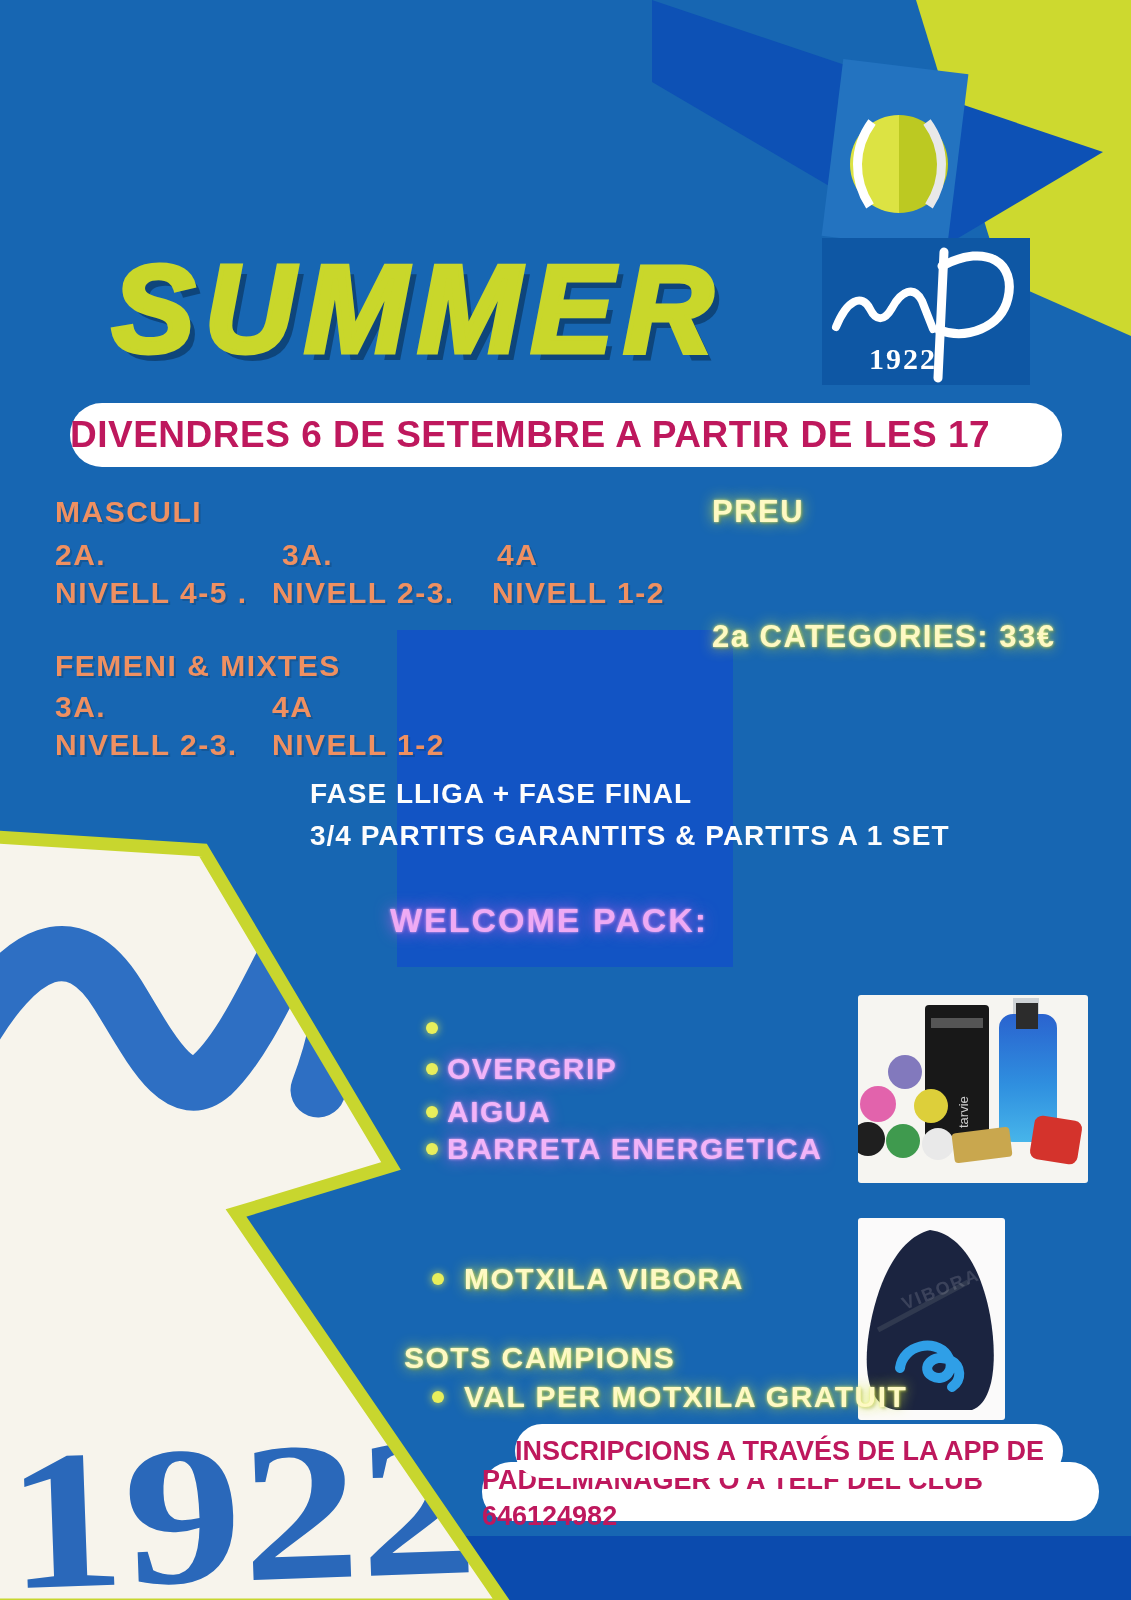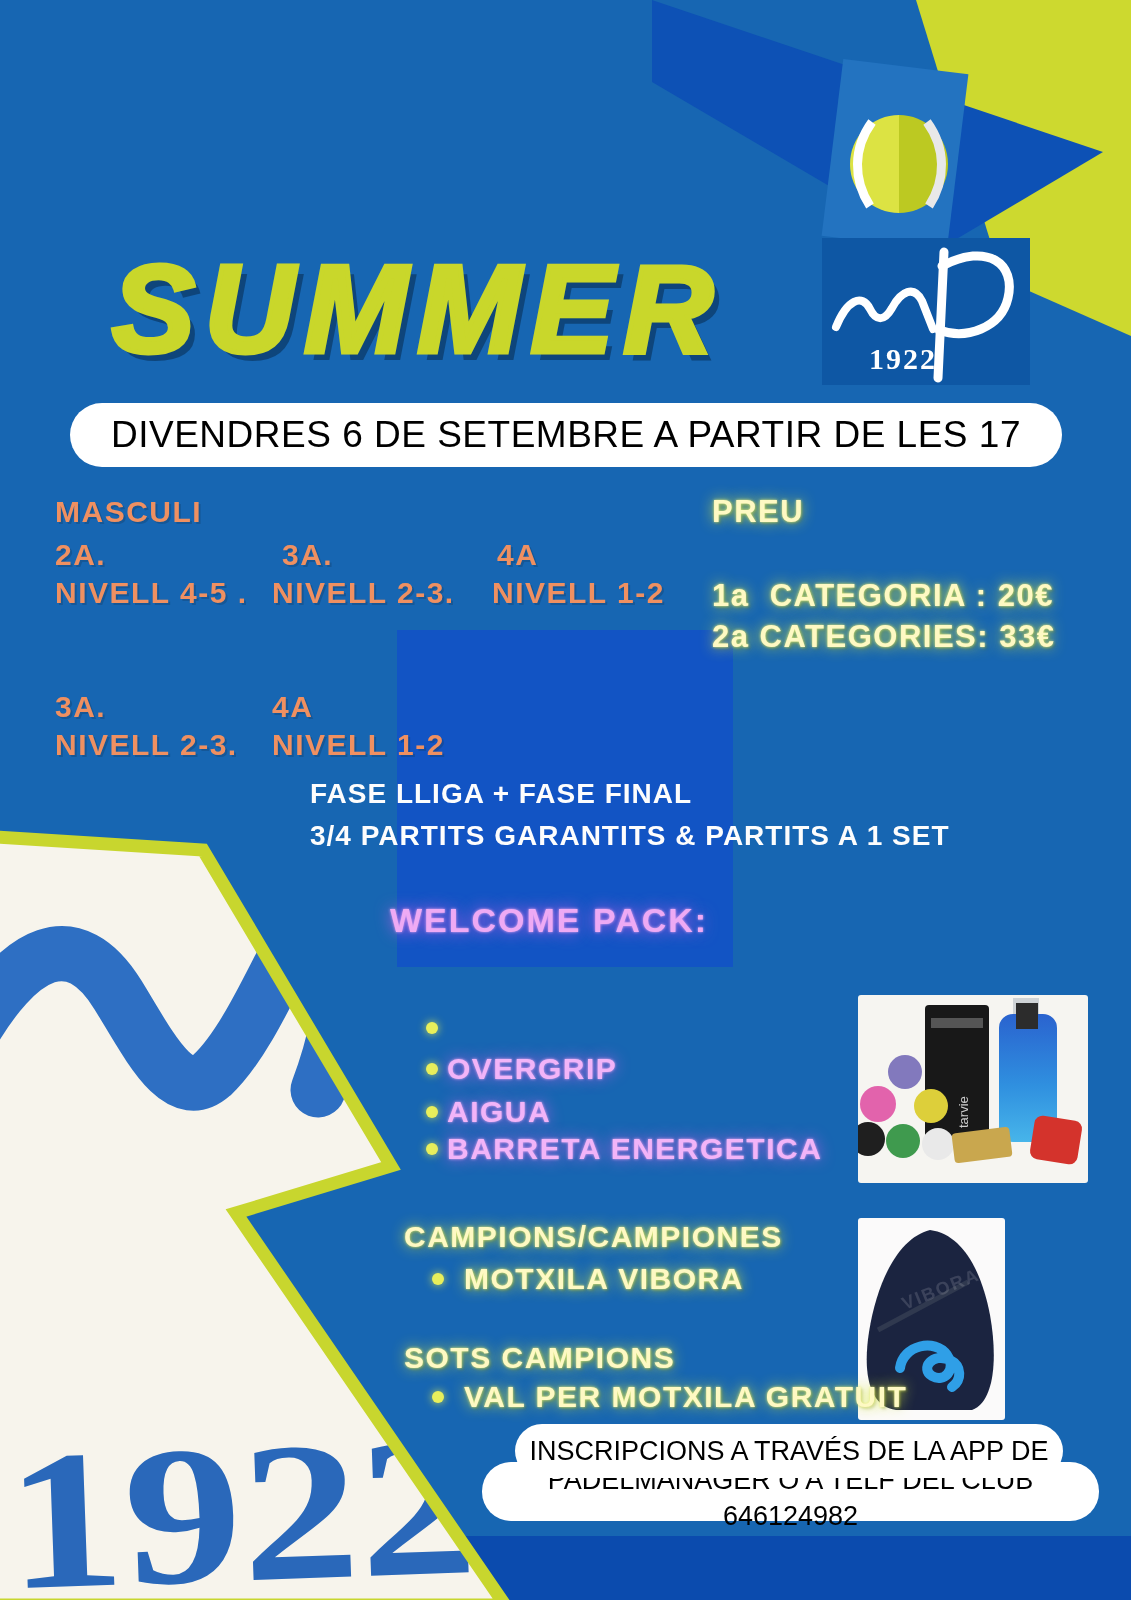--- a/index.html
+++ b/index.html
@@ -15,21 +15,21 @@
   .yglow{color:#fef9c3;font-size:30px;letter-spacing:1.5px;
          text-shadow:0 0 3px #e9f07a,0 0 14px rgba(216,234,62,.95),2px 2px 3px rgba(90,110,0,.3);padding-left:12px;}
   .white{color:#fdfdfd;font-size:28px;letter-spacing:1px;}
   .pink{color:#f2b4f8;font-size:30px;letter-spacing:1.5px;
         text-shadow:0 0 3px #efa9f4,0 0 15px rgba(226,95,242,.85);}
   .pinkhead{color:#eeaaf4;font-size:34px;letter-spacing:2px;
         text-shadow:0 0 3px #efa9f4,0 0 16px rgba(226,95,242,.9);}
   .dot{position:absolute;z-index:2;width:12px;height:12px;border-radius:50%;
        background:#e8ef5b;box-shadow:0 0 8px rgba(220,235,80,.9);}
   .pill{position:absolute;z-index:2;background:#ffffff;border-radius:30px;}
-  .pilltext{color:#000000;font-weight:normal;text-align:center;width:100%;position:absolute;}
+  .pilltext{color:#be185d;font-weight:bold;text-align:left;width:100%;position:absolute;}
   #datepill{left:70px;top:403px;width:992px;height:64px;border-radius:36px;}
   #datepill .pilltext{font-size:37px;line-height:64px;letter-spacing:.5px;}
   #footpill1{left:515px;top:1424px;width:548px;height:54px;border-radius:27px;}
   #footpill1 .pilltext{font-size:27px;line-height:54px;}
   #footpill2{left:482px;top:1462px;width:617px;height:59px;border-radius:29px;}
   #footpill2 .pilltext{font-size:27px;line-height:36px;}
 </style>
 </head>
 <body>
 
@@ -123,43 +123,42 @@
   </div>
 
   <div class="t orange" style="left:55px;top:496px;">MASCULI</div>
   <div class="t orange" style="left:55px;top:539px;">2A.</div>
   <div class="t orange" style="left:282px;top:539px;">3A.</div>
   <div class="t orange" style="left:497px;top:539px;">4A</div>
   <div class="t orange" style="left:55px;top:577px;">NIVELL 4-5 .</div>
   <div class="t orange" style="left:272px;top:577px;">NIVELL 2-3.</div>
   <div class="t orange" style="left:492px;top:577px;">NIVELL 1-2</div>
 
+  <div class="t orange" style="left:55px;top:650px;">FEMENI &amp; MIXTES</div>
   <div class="t orange" style="left:55px;top:691px;">3A.</div>
   <div class="t orange" style="left:272px;top:691px;">4A</div>
   <div class="t orange" style="left:55px;top:729px;">NIVELL 2-3.</div>
   <div class="t orange" style="left:272px;top:729px;">NIVELL 1-2</div>
 
   <div class="t yglow" style="left:700px;top:496px;font-size:31px;">PREU</div>
-  <div class="t yglow" style="left:700px;top:580px;font-size:31px;">1a  CATEGORIA : 20€</div>
   <div class="t yglow" style="left:700px;top:621px;font-size:31px;">2a CATEGORIES: 33€</div>
 
   <div class="t white" style="left:310px;top:779px;">FASE LLIGA + FASE FINAL</div>
   <div class="t white" style="left:310px;top:821px;">3/4 PARTITS GARANTITS &amp; PARTITS A 1 SET</div>
 
   <div class="t pinkhead" style="left:390px;top:903px;">WELCOME PACK:</div>
 
   <span class="dot" style="left:426px;top:1022px;"></span>
   <span class="dot" style="left:426px;top:1063px;"></span>
   <div class="t pink" style="left:447px;top:1053px;">OVERGRIP</div>
   <span class="dot" style="left:426px;top:1106px;"></span>
   <div class="t pink" style="left:447px;top:1096px;">AIGUA</div>
   <span class="dot" style="left:426px;top:1143px;"></span>
   <div class="t pink" style="left:447px;top:1133px;">BARRETA ENERGETICA</div>
 
-  <div class="t yglow" style="left:392px;top:1221px;">CAMPIONS/CAMPIONES</div>
   <span class="dot" style="left:432px;top:1273px;"></span>
   <div class="t yglow" style="left:452px;top:1263px;">MOTXILA VIBORA</div>
 
   <div class="t yglow" style="left:392px;top:1342px;">SOTS CAMPIONS</div>
   <span class="dot" style="left:432px;top:1391px;"></span>
   <div class="t yglow" style="left:452px;top:1381px;">VAL PER MOTXILA GRATUIT</div>
 
   <div class="pill" id="footpill2">
     <div class="pilltext">PADELMANAGER O A TELF DEL CLUB 646124982</div>
   </div>

